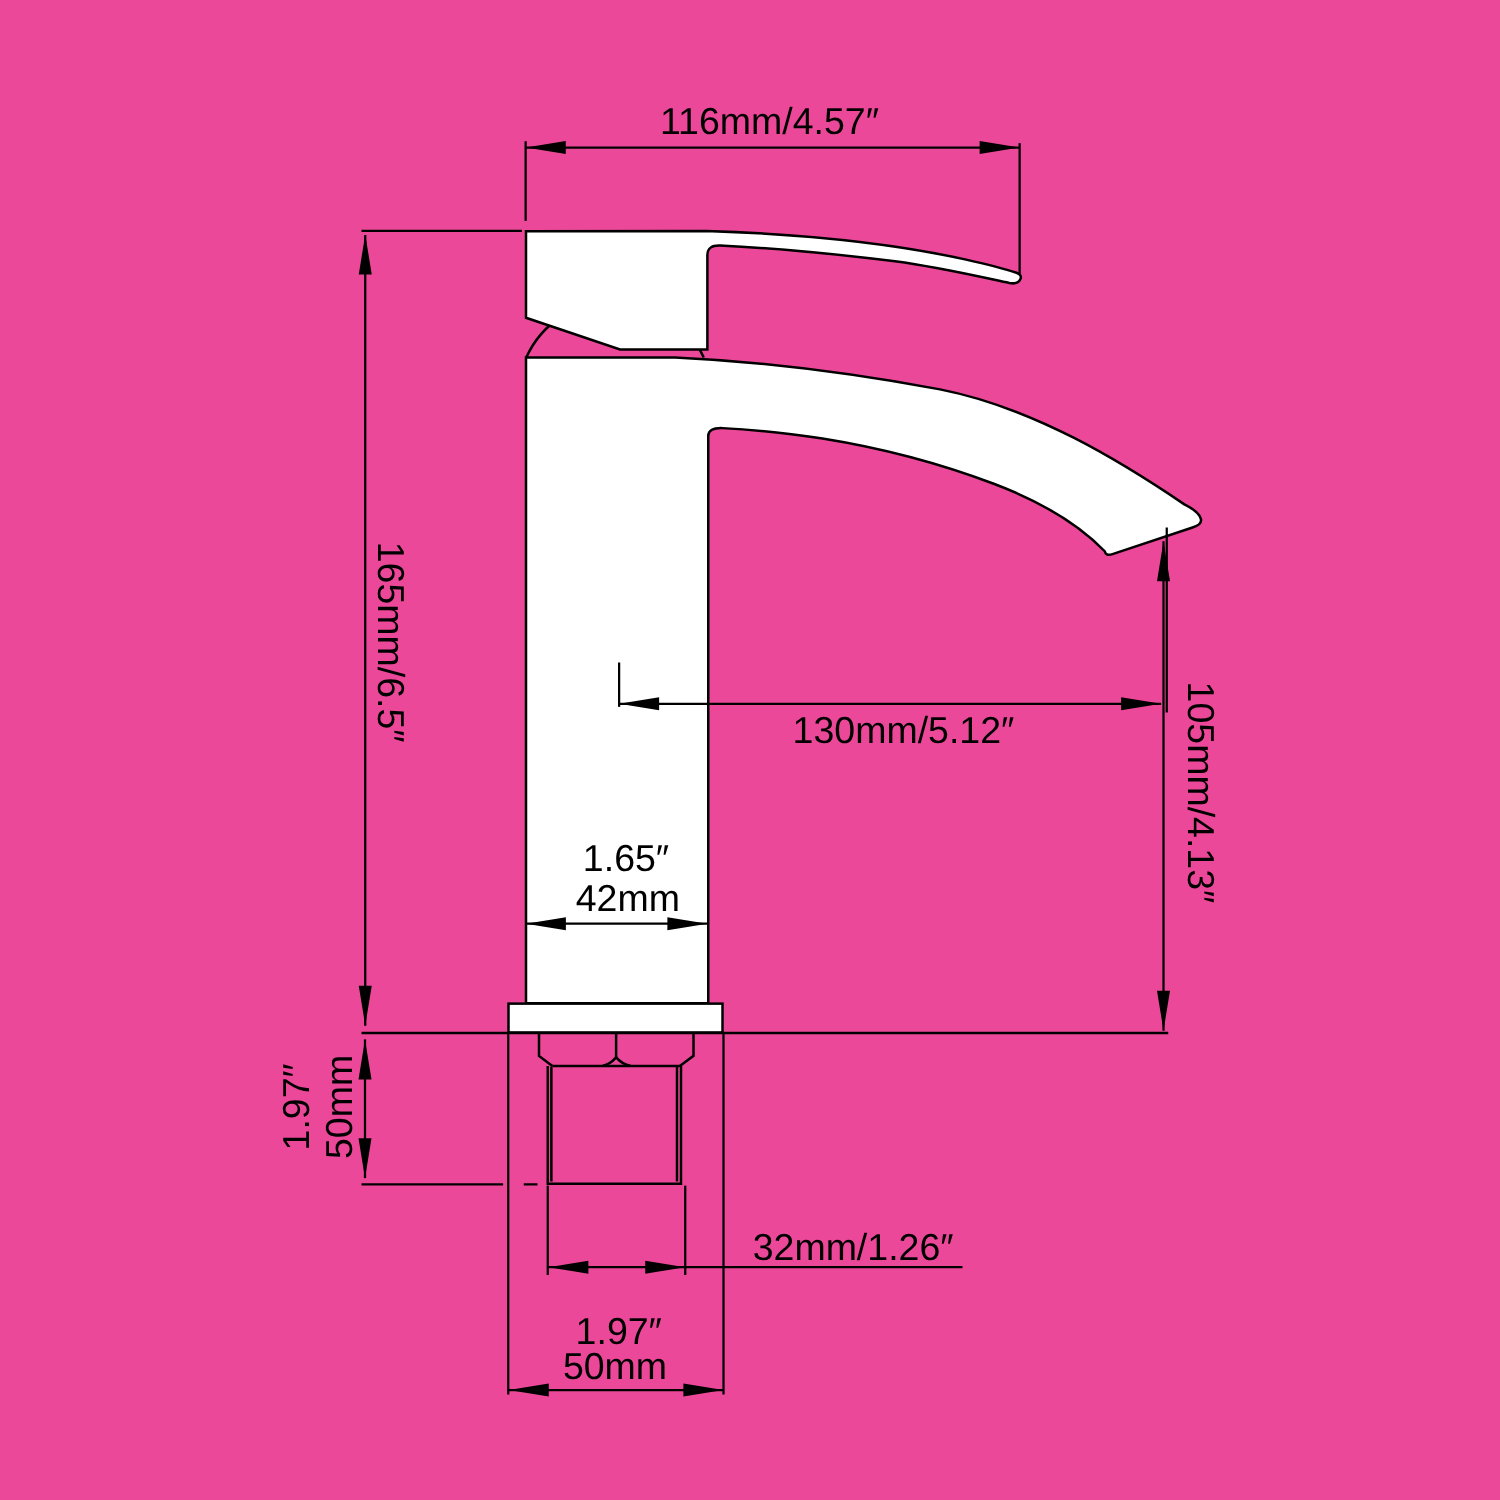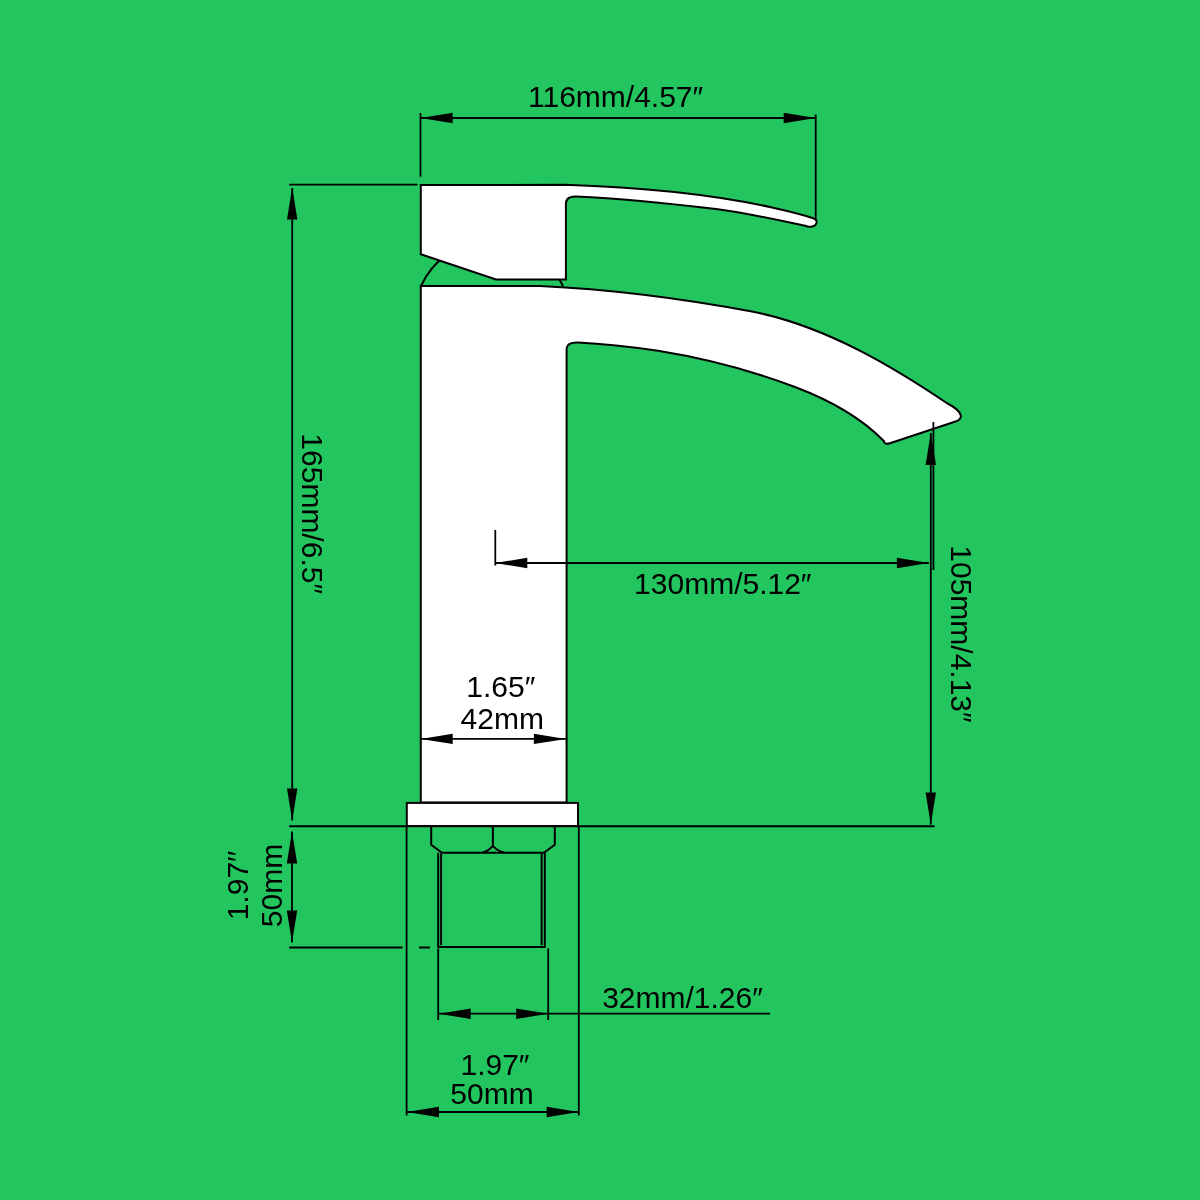--- a/index.html
+++ b/index.html
@@ -1,16 +1,16 @@
 <!DOCTYPE html>
 <html><head>
 <meta charset="utf-8">
 <style>
   html,body{margin:0;padding:0;background:#fff;}
-  .wrap{width:1200px;height:1200px;position:relative;background:#22c55e;}
+  .wrap{width:1200px;height:1200px;position:relative;background:#ec4899;}
   svg{display:block;}
   text{font-family:"Liberation Sans", sans-serif;fill:#000;}
 </style>
 </head>
 <body>
 
 <div class="wrap">
 <svg width="1200" height="1200" viewBox="0 0 1200 1200">
   <g stroke="#000" stroke-width="2" fill="none" stroke-linecap="butt">
 

